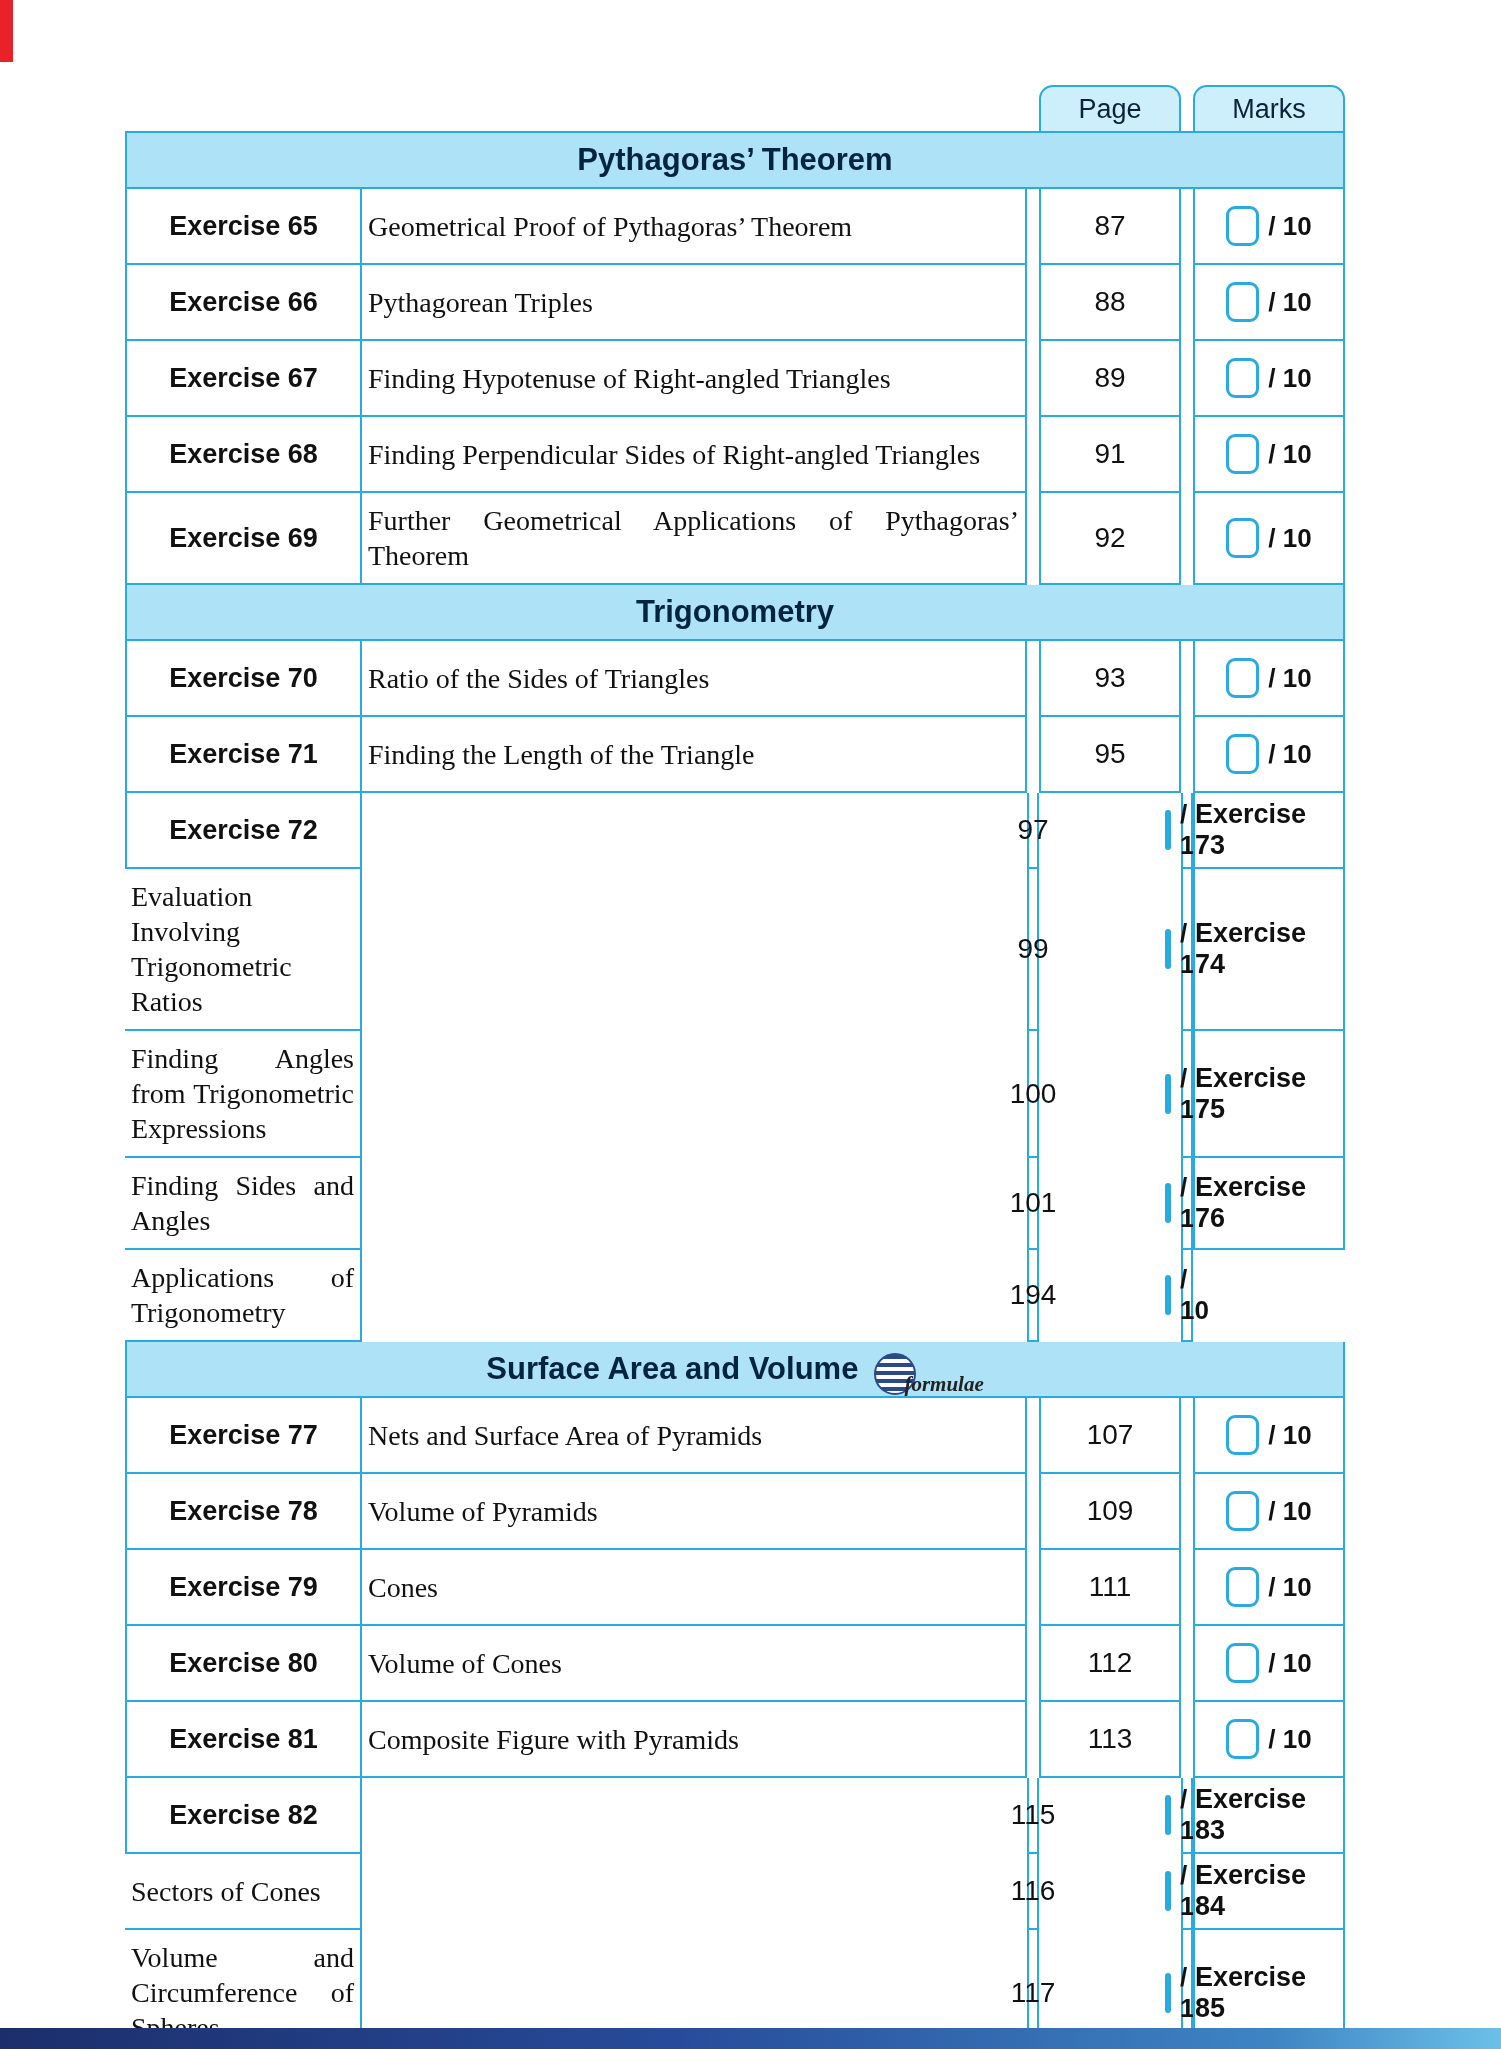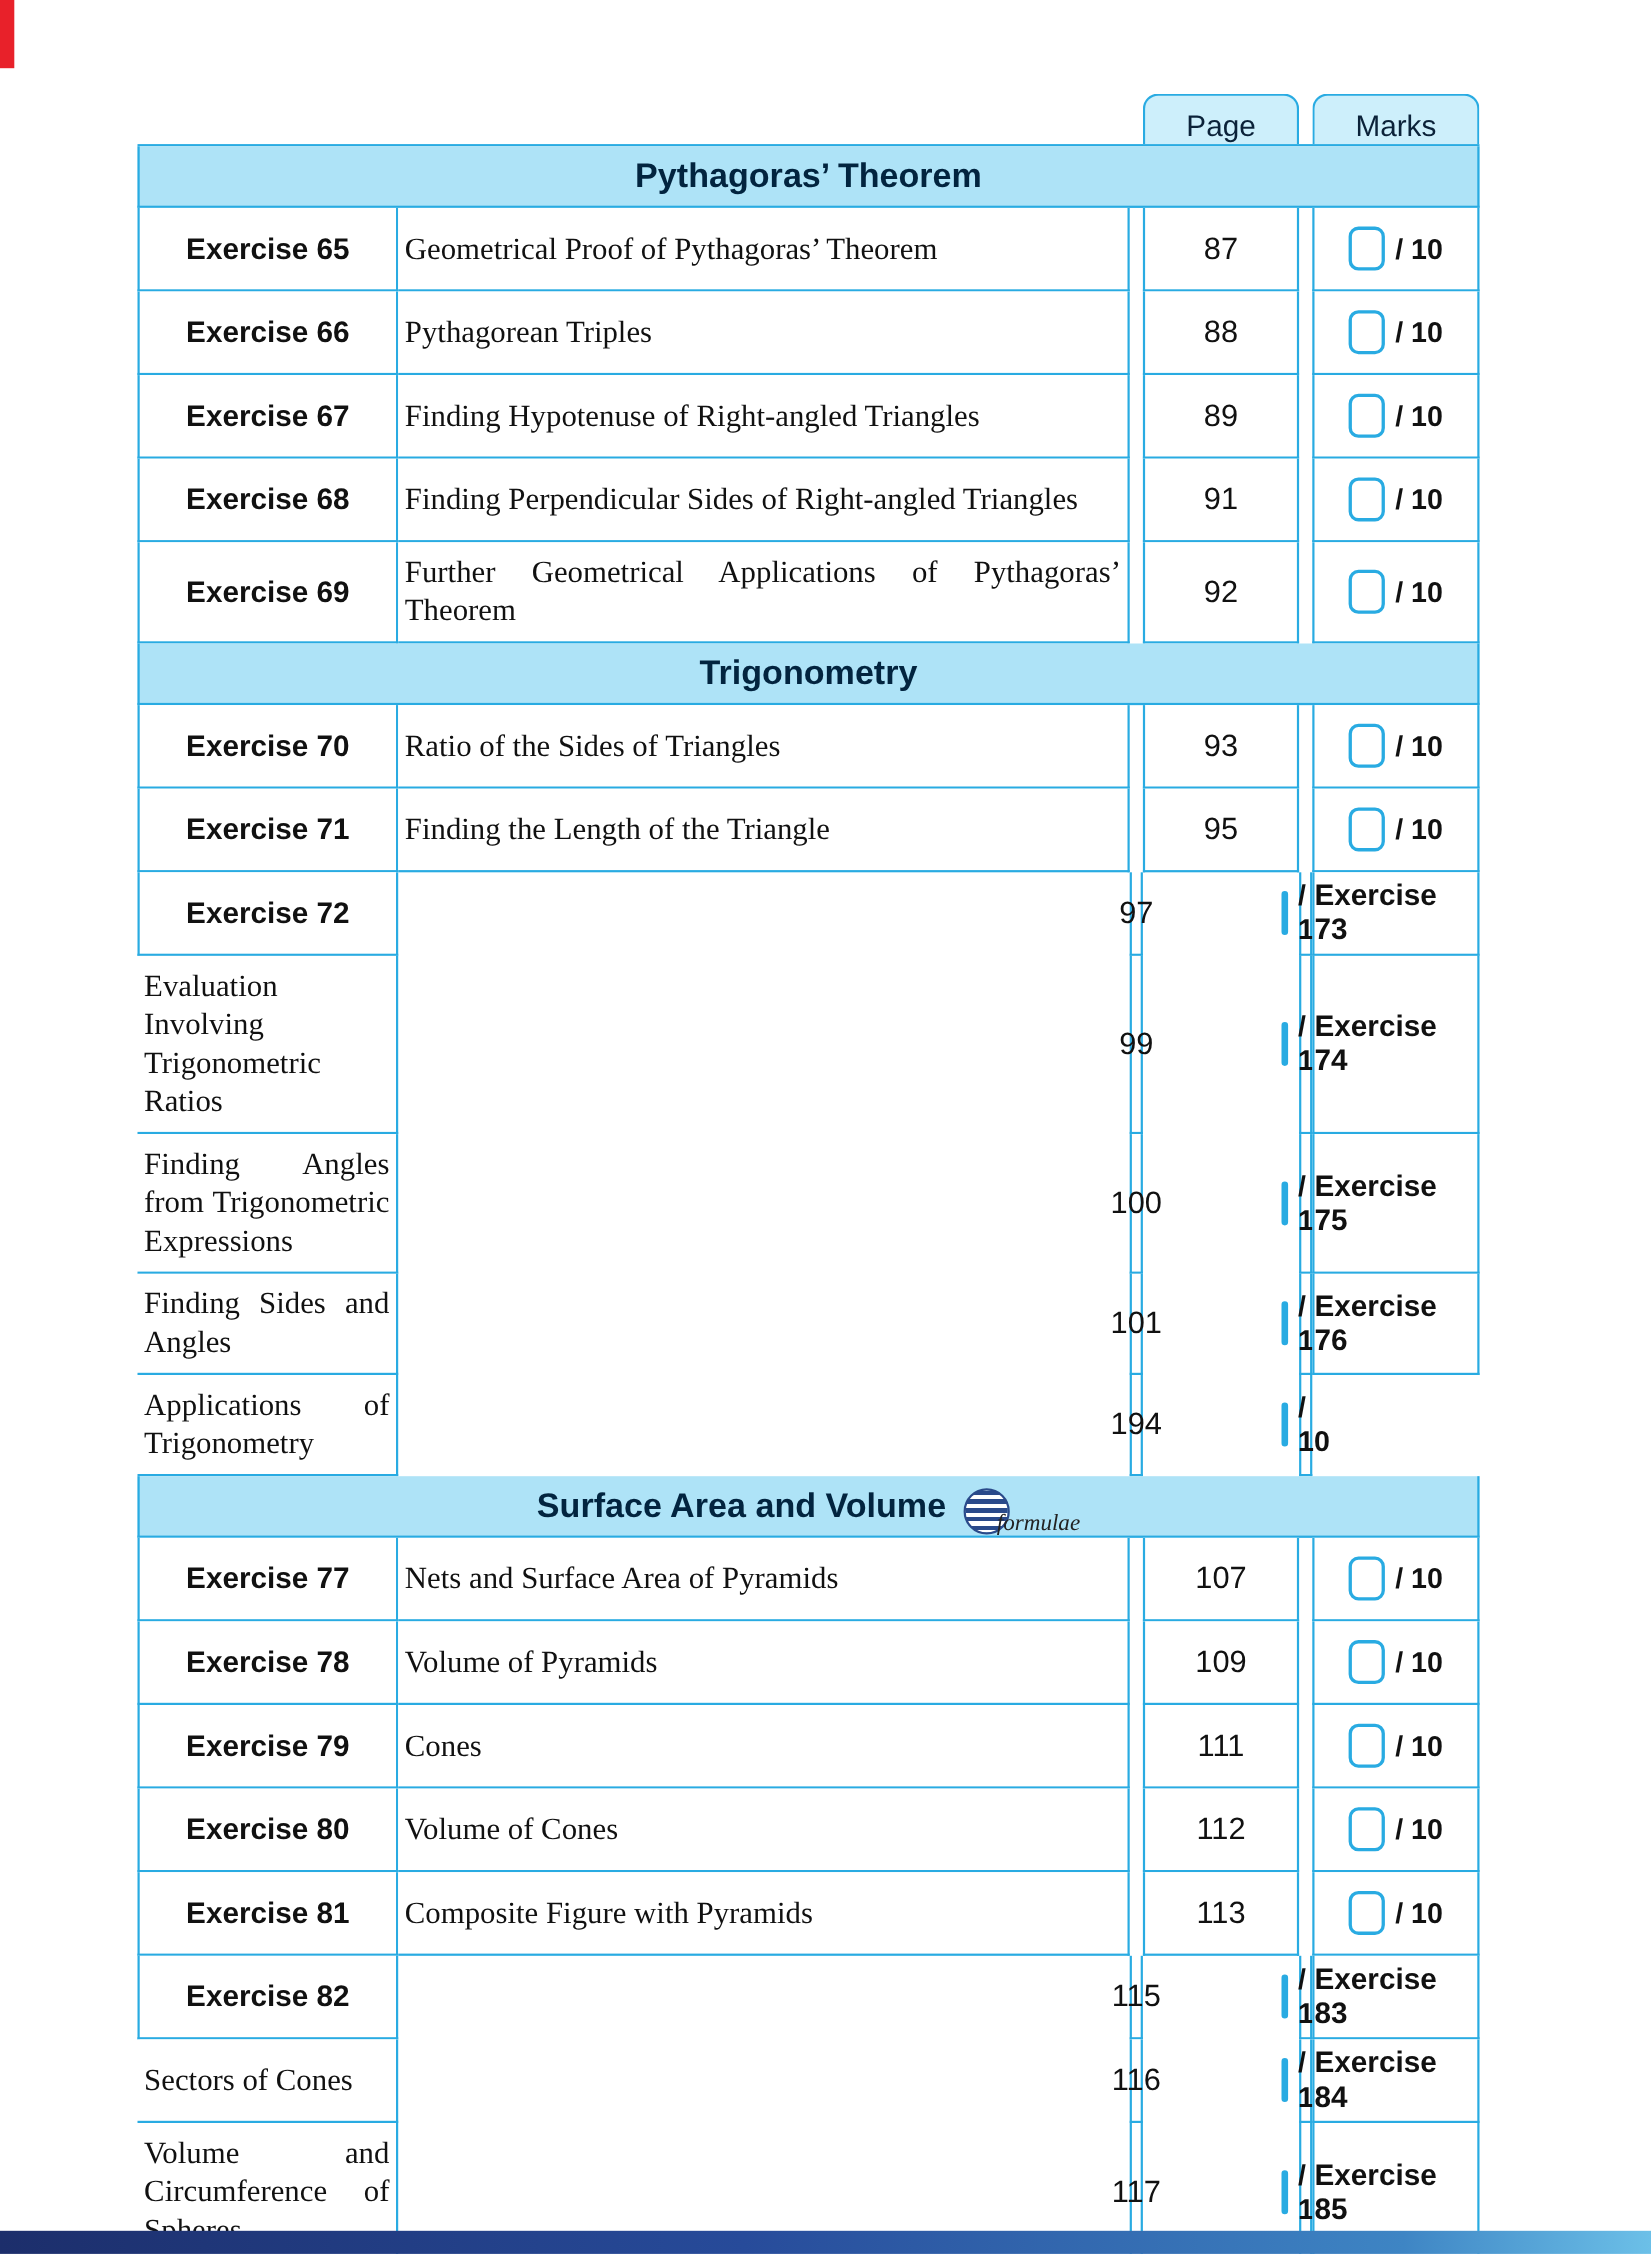--- a/index.html
+++ b/index.html
@@ -22,21 +22,21 @@
   }
   .content{
     position:absolute;left:125px;top:85px;width:1220px;
   }
   .tabs,.toc{
     display:grid;
     grid-template-columns:237px 1fr 12px 142px 12px 152px;
   }
   .tab{
     height:46px;
-    display:flex;align-items:flex-end;justify-content:center;
+    display:flex;align-items:center;justify-content:center;
     background:var(--tab);
     border:2px solid var(--blue);
     border-bottom:none;
     border-radius:14px 14px 0 0;
     font-size:27px;
     box-sizing:border-box;
     color:#0b2239;
   }
   .tab-page{grid-column:4;}
   .tab-marks{grid-column:6;}
@@ -101,21 +101,21 @@
   }
   .badge-circle{
     width:42px;height:42px;border-radius:50%;
     border:2px solid #2a4a8a;
     background:repeating-linear-gradient(to bottom,#2a4a8a 0 4px,#ffffff 4px 8px);
     display:inline-block;
     box-sizing:border-box;
   }
   .badge-text{
     font-family:"Liberation Serif", serif;
-    font-style:italic;font-weight:normal;
+    font-style:italic;font-weight:bold;
     font-size:21px;color:#222;
     margin-left:-12px;position:relative;bottom:-2px;
   }
   .bottom-bar{
     position:absolute;left:0;right:0;bottom:0;height:21px;
     background:linear-gradient(90deg,#1c2e6b 0%,#274b9a 45%,#3e85c4 85%,#6cc0e8 100%);
   }
 </style>
 </head>
 <body>

